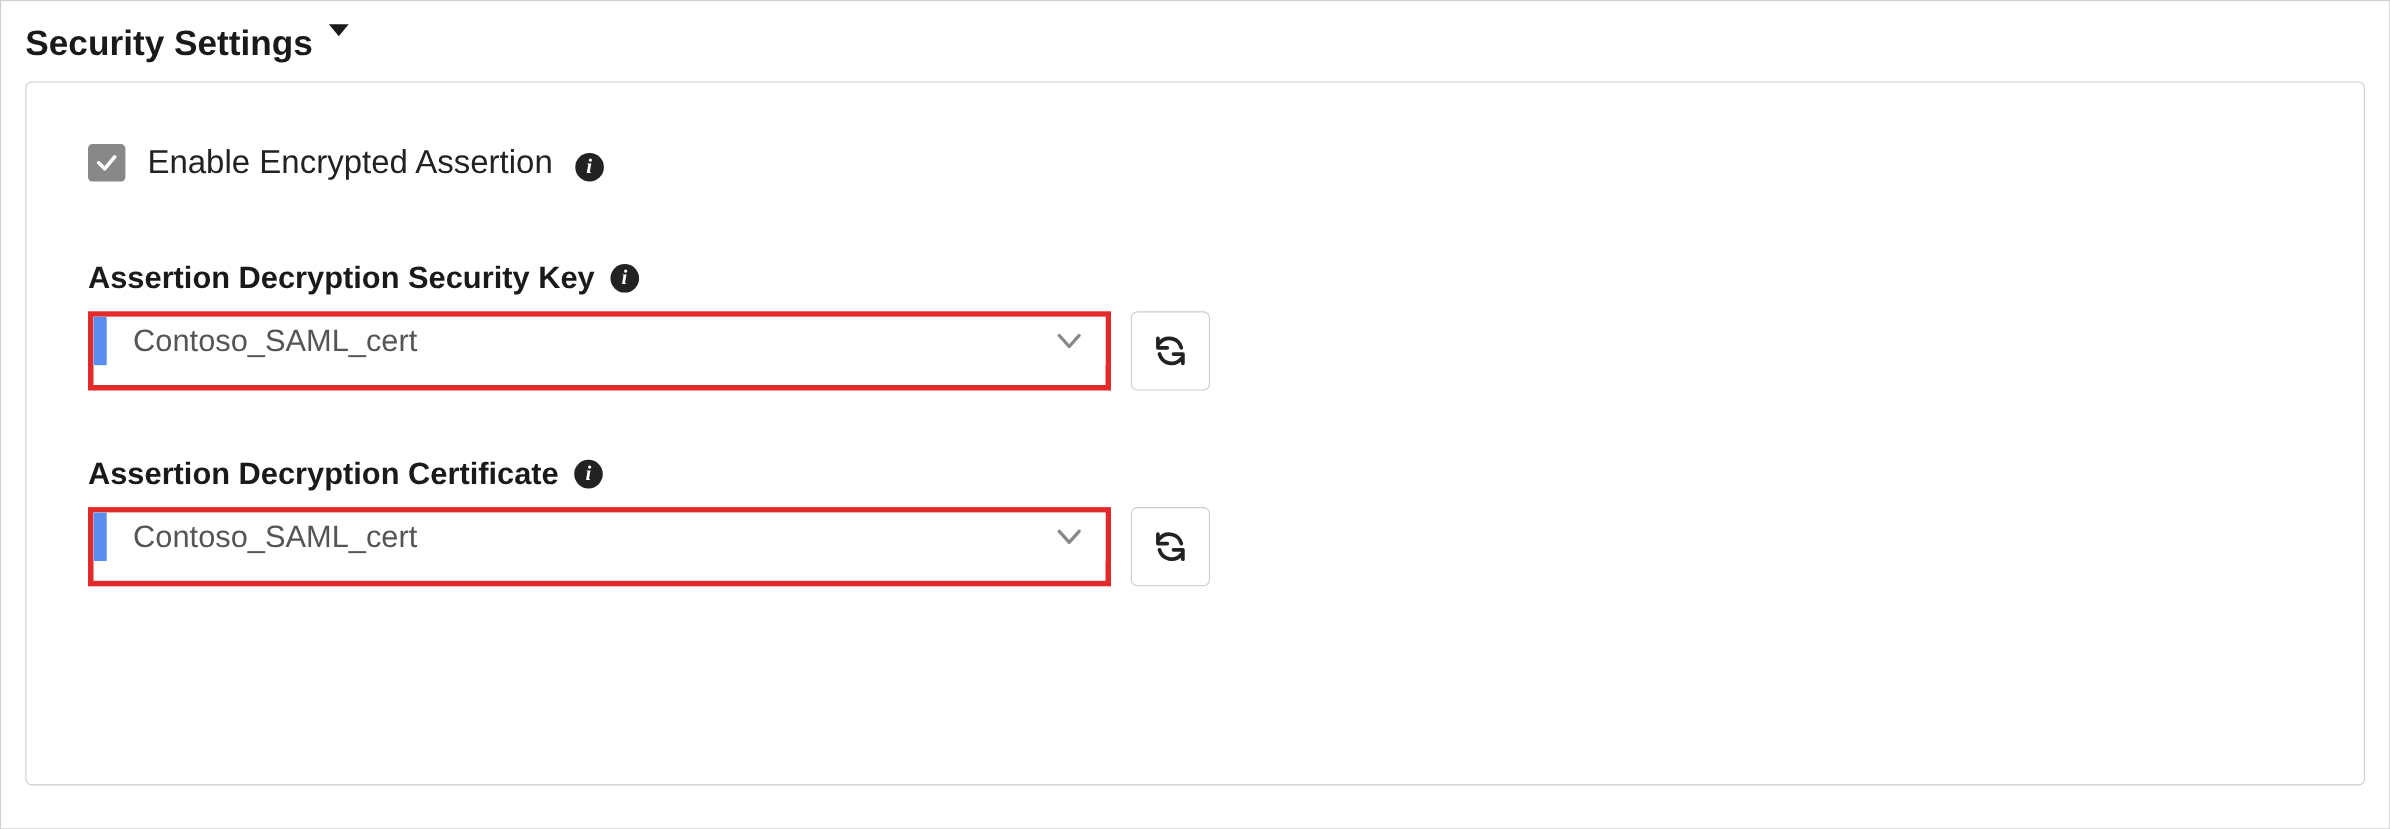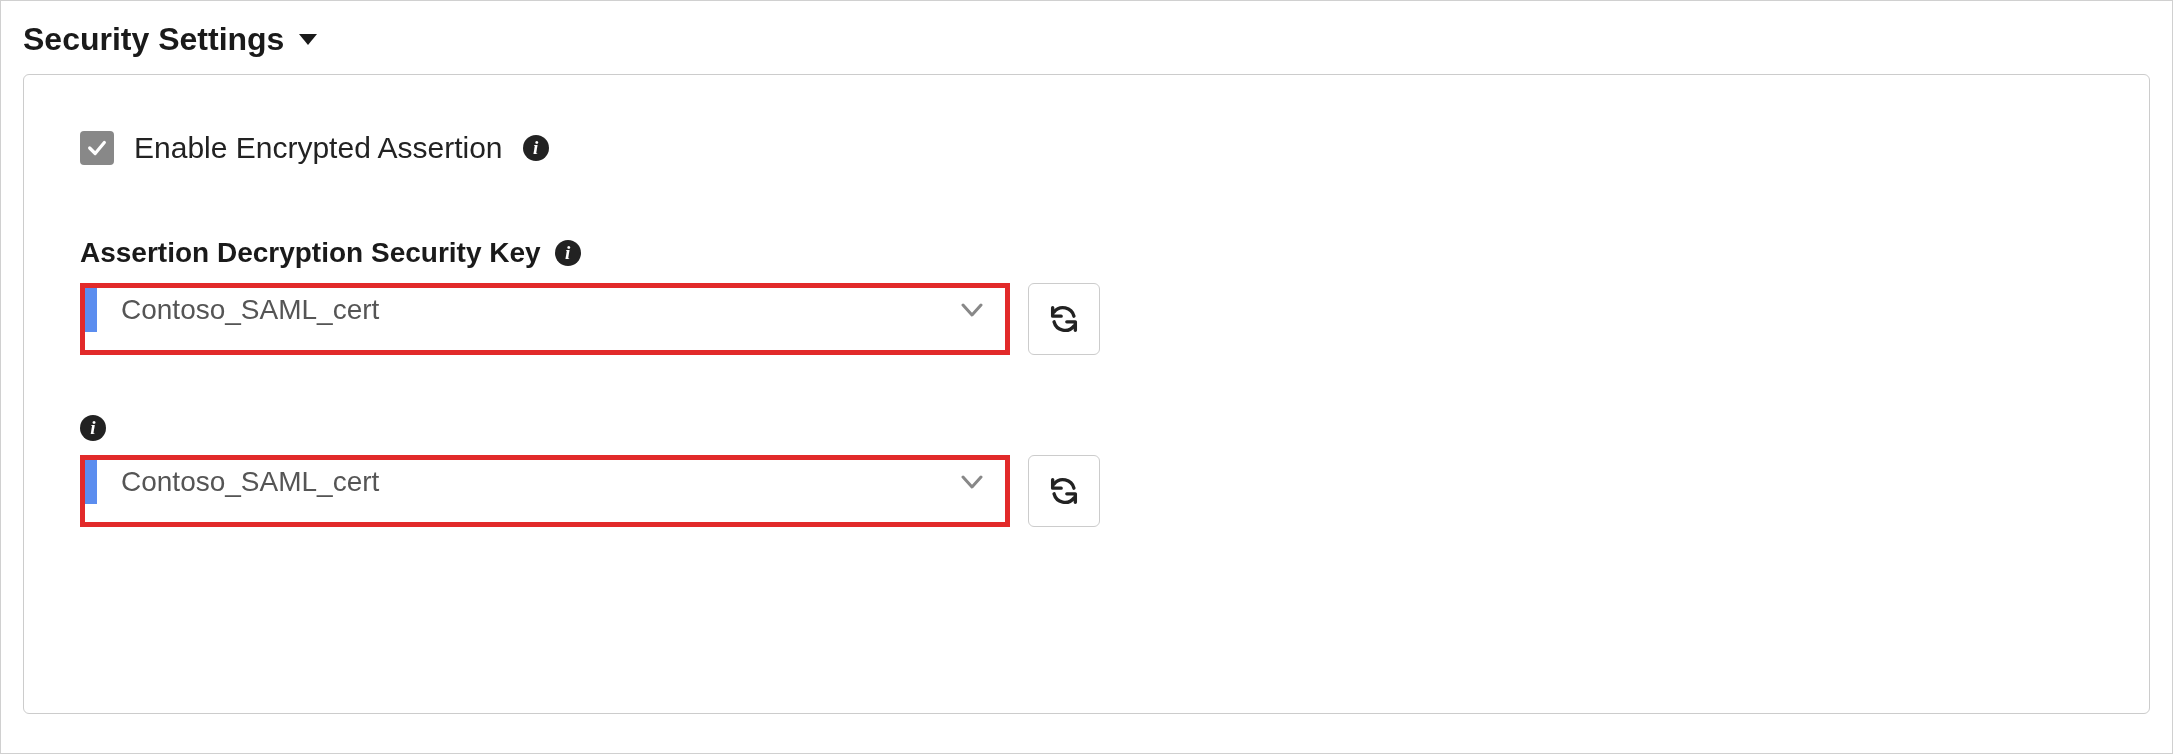--- a/index.html
+++ b/index.html
@@ -10,21 +10,20 @@
     background: #fff;
     width: 2173px;
     height: 754px;
     border: 1px solid #d0d0d0;
     padding: 20px 22px 24px 22px;
   }
 
   
   .section-header {
     display: flex;
-    align-items: center;
     gap: 14px;
     margin-bottom: 16px;
     cursor: pointer;
   }
   .section-title {
     font-size: 32px;
     font-weight: 700;
     color: #1a1a1a;
   }
   .section-caret svg { display:block; }
@@ -33,21 +32,21 @@
   .panel {
     border: 1px solid #ccc;
     border-radius: 6px;
     padding: 56px 56px 72px 56px;
     min-height: 640px;
   }
 
   
   .checkbox-row {
     display: flex;
-    align-items: center;
+    align-items: flex-end;
     gap: 20px;
     margin-bottom: 72px;
   }
   .chk {
     width: 34px;
     height: 34px;
     border-radius: 4px;
     background: #888;
     display: flex;
     align-items: center;
@@ -194,20 +193,21 @@
           <path d="M20 20 v-6 h-6" fill="none" stroke="#222" stroke-width="2.4" stroke-linecap="round" stroke-linejoin="round"></path>
           <path d="M5 14 a8 8 0 0 0 14 3" fill="none" stroke="#222" stroke-width="2.4" stroke-linecap="round"></path>
           <path d="M19 10 a8 8 0 0 0 -14 -3" fill="none" stroke="#222" stroke-width="2.4" stroke-linecap="round"></path>
         </svg>
       </div>
     </div>
   </div>
 
   <div class="field-group" style="margin-bottom:0;">
     <div class="field-label-row">
+      <span class="field-label">Assertion Decryption Certificate</span>
       <span class="info-icon">i</span>
     </div>
     <div class="select-row">
       <div class="select-wrap">
         <div class="select-inner">
           <span class="select-accent"></span>
           <span class="select-value">Contoso_SAML_cert</span>
           <span class="select-caret">
             <svg width="22" height="14" viewBox="0 0 22 14">
                 <path d="M2 2 L11 12 L20 2" stroke="#888" stroke-width="3" fill="none" stroke-linecap="round" stroke-linejoin="round"></path>

